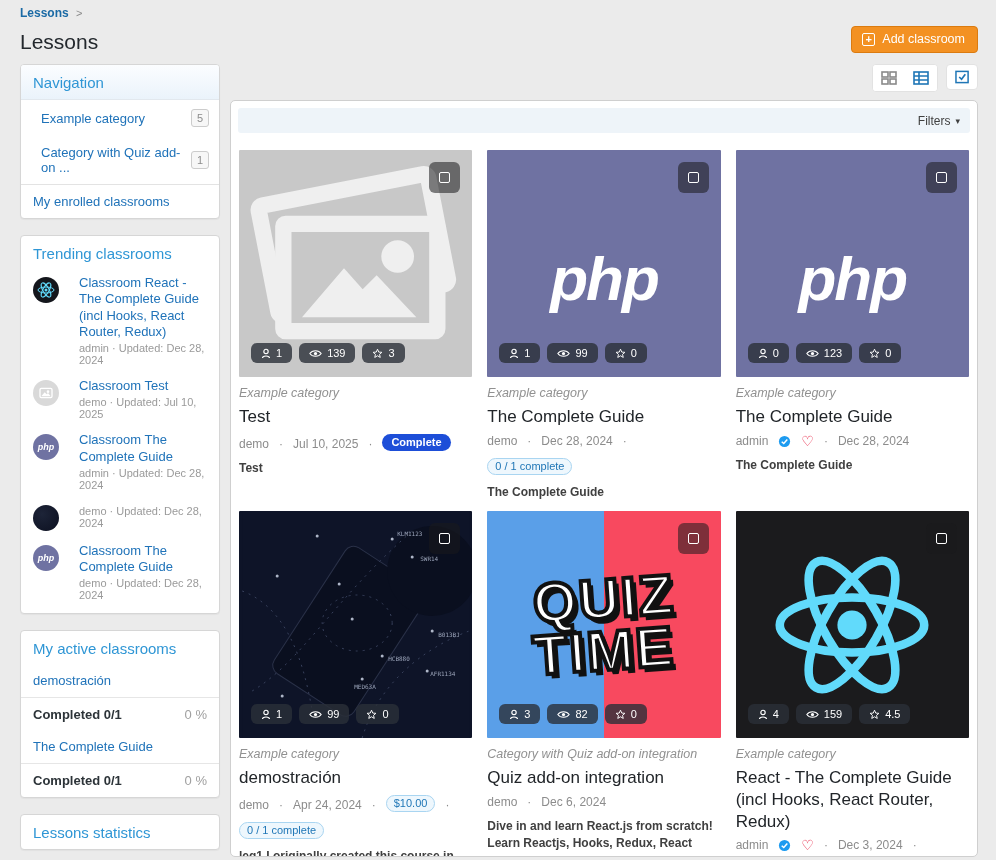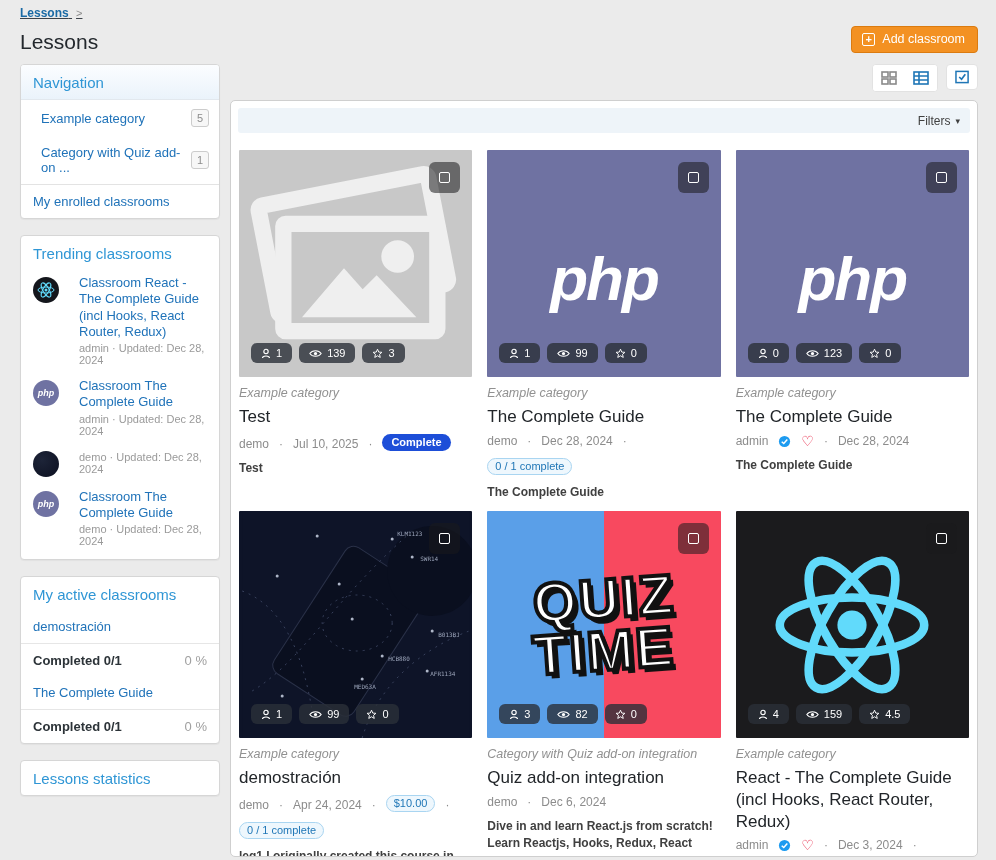--- a/index.html
+++ b/index.html
@@ -7,21 +7,21 @@
   body {
     background:#ebebeb;
     font-family:"Liberation Sans", sans-serif;
     color:#3c434a;
     overflow:hidden;
     position:relative;
   }
   a, .link { color:#2073b9; text-decoration:none; cursor:pointer; }
 
   
-  .breadcrumb { padding:6px 0 0 20px; font-size:12px;text-decoration:underline; }
+  .breadcrumb { padding:6px 0 0 20px; font-size:12px; }
   .breadcrumb .crumb { color:#1a6aa5; font-weight:bold; }
   .breadcrumb .sep { color:#8a8a8a; margin-left:4px; font-size:11px; }
   h1.page-title { padding:10px 0 10px 20px; font-size:21px; font-weight:500; color:#23282d; }
   .add-btn {
     position:absolute; top:26px; right:18px;
     background:#f39122; border:1px solid #db7b10; color:#fff;
     font-size:12.5px; padding:5px 12px 6px 10px; border-radius:4px;
     display:flex; align-items:center; gap:7px; cursor:pointer;
     font-family:"Liberation Sans", sans-serif;
   }
@@ -201,20 +201,33 @@
               </g>
               <circle cx="20" cy="20" r="3" fill="#61dafb"></circle>
             </svg>
         </span>
         <div>
           <div class="trend-title link">Classroom React - The Complete Guide (incl Hooks, React Router, Redux)</div>
           <div class="trend-meta">admin · Updated: Dec 28, 2024</div>
         </div>
       </div>
 
+      <div class="trend-item">
+        <span class="avatar ph-a">
+          <svg width="16" height="16" viewBox="0 0 24 24">
+              <rect x="3" y="5" width="18" height="14" rx="2" fill="none" stroke="#fff" stroke-width="2"></rect>
+              <circle cx="15" cy="10" r="2" fill="#fff"></circle>
+              <path d="M5 17 L10 11 L13 14 L15 12 L19 17 Z" fill="#fff"></path>
+            </svg>
+        </span>
+        <div>
+          <div class="trend-title link">Classroom Test</div>
+          <div class="trend-meta">demo · Updated: Jul 10, 2025</div>
+        </div>
+      </div>
 
       <div class="trend-item">
         <span class="avatar php-a">php</span>
         <div>
           <div class="trend-title link">Classroom The Complete Guide</div>
           <div class="trend-meta">admin · Updated: Dec 28, 2024</div>
         </div>
       </div>
 
       <div class="trend-item">

